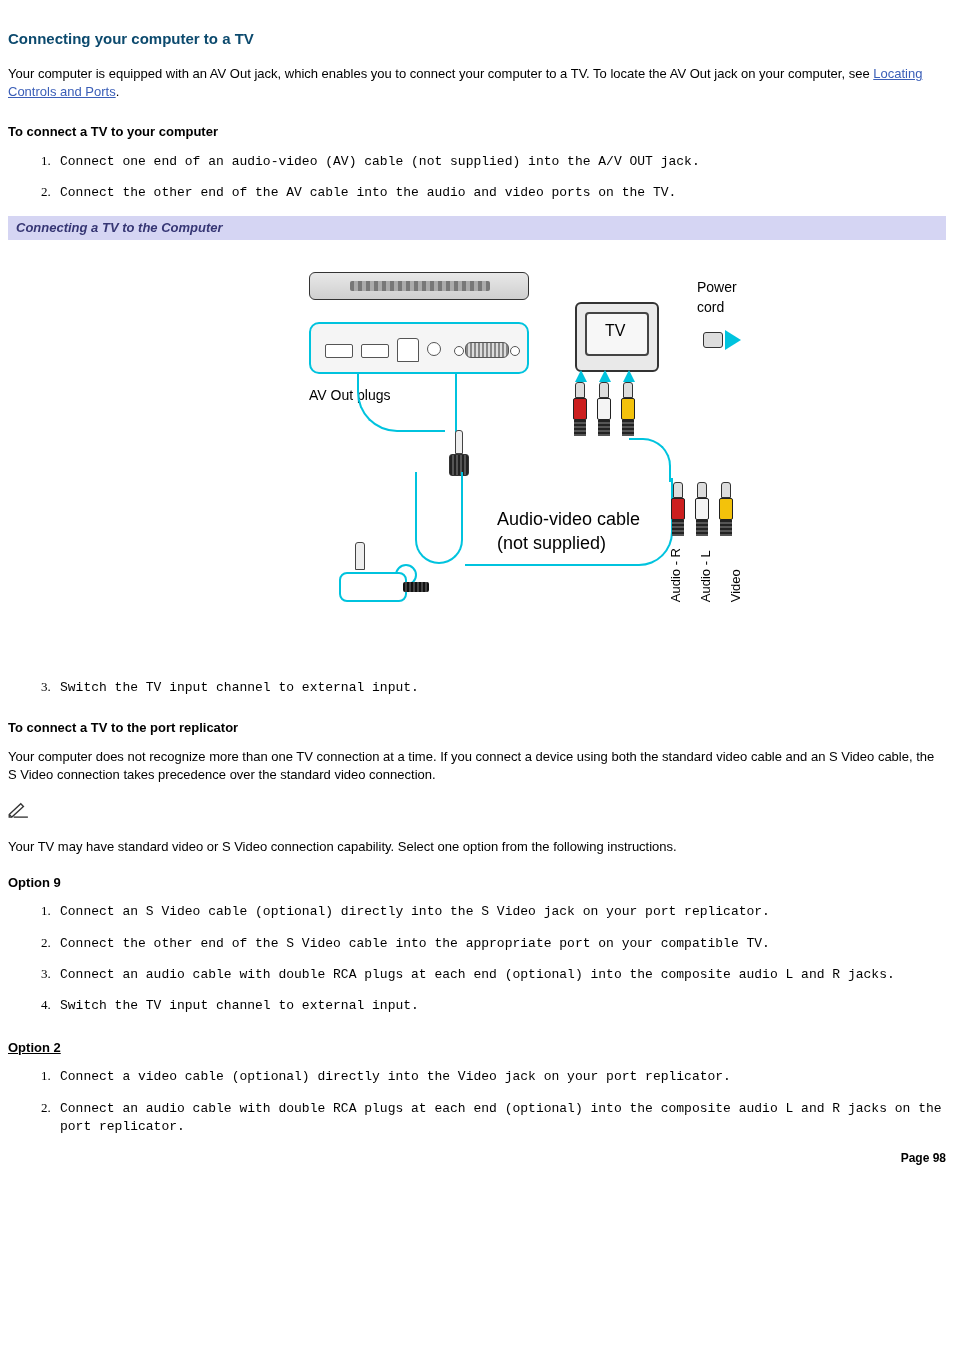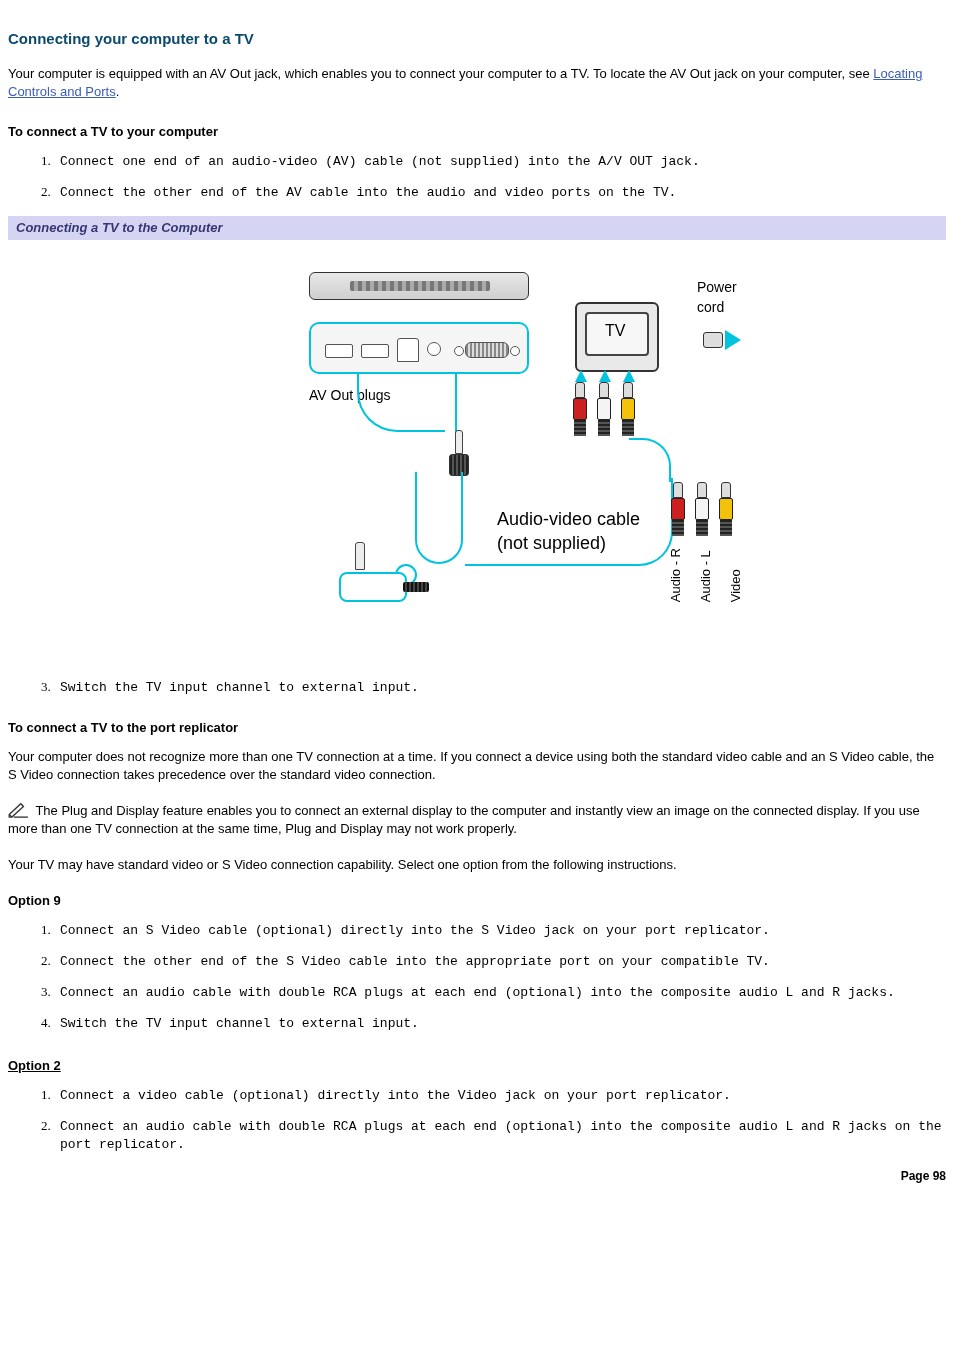--- a/index.html
+++ b/index.html
@@ -324,21 +324,21 @@
 
 <div class="para">Your computer does not recognize more than one TV connection at a time. If you connect a device using both the standard video cable and an S Video cable, the S Video connection takes precedence over the standard video connection.</div>
 
 <div class="para">
   <span class="note-icon">
     <svg viewBox="0 0 24 18" width="22" height="16">
       <path d="M1 14 L14 2 L17 5 L4 17 L1 17 Z" fill="none" stroke="#333" stroke-width="1.5"></path>
       <path d="M1 14 L4 17" stroke="#333" stroke-width="1.5"></path>
       <path d="M6 17 L22 17" stroke="#333" stroke-width="1.5"></path>
     </svg>
-  </span><span> The Plug and Display feature enables you to connect an external display to the computer and instantly view an image on the connected display. If you use more than one TV connection at the same time, Plug and Display may not work properly.</span>
+  </span>
 </div>
 
 <div class="para">Your TV may have standard video or S Video connection capability. Select one option from the following instructions.</div>
 
 <div class="subhead" style="margin-top:14px;">Option 9</div>
 
 <ol class="steps">
   <li>Connect an S Video cable (optional) directly into the S Video jack on your port replicator.</li>
   <li>Connect the other end of the S Video cable into the appropriate port on your compatible TV.</li>
   <li>Connect an audio cable with double RCA plugs at each end (optional) into the composite audio L and R jacks.</li>

